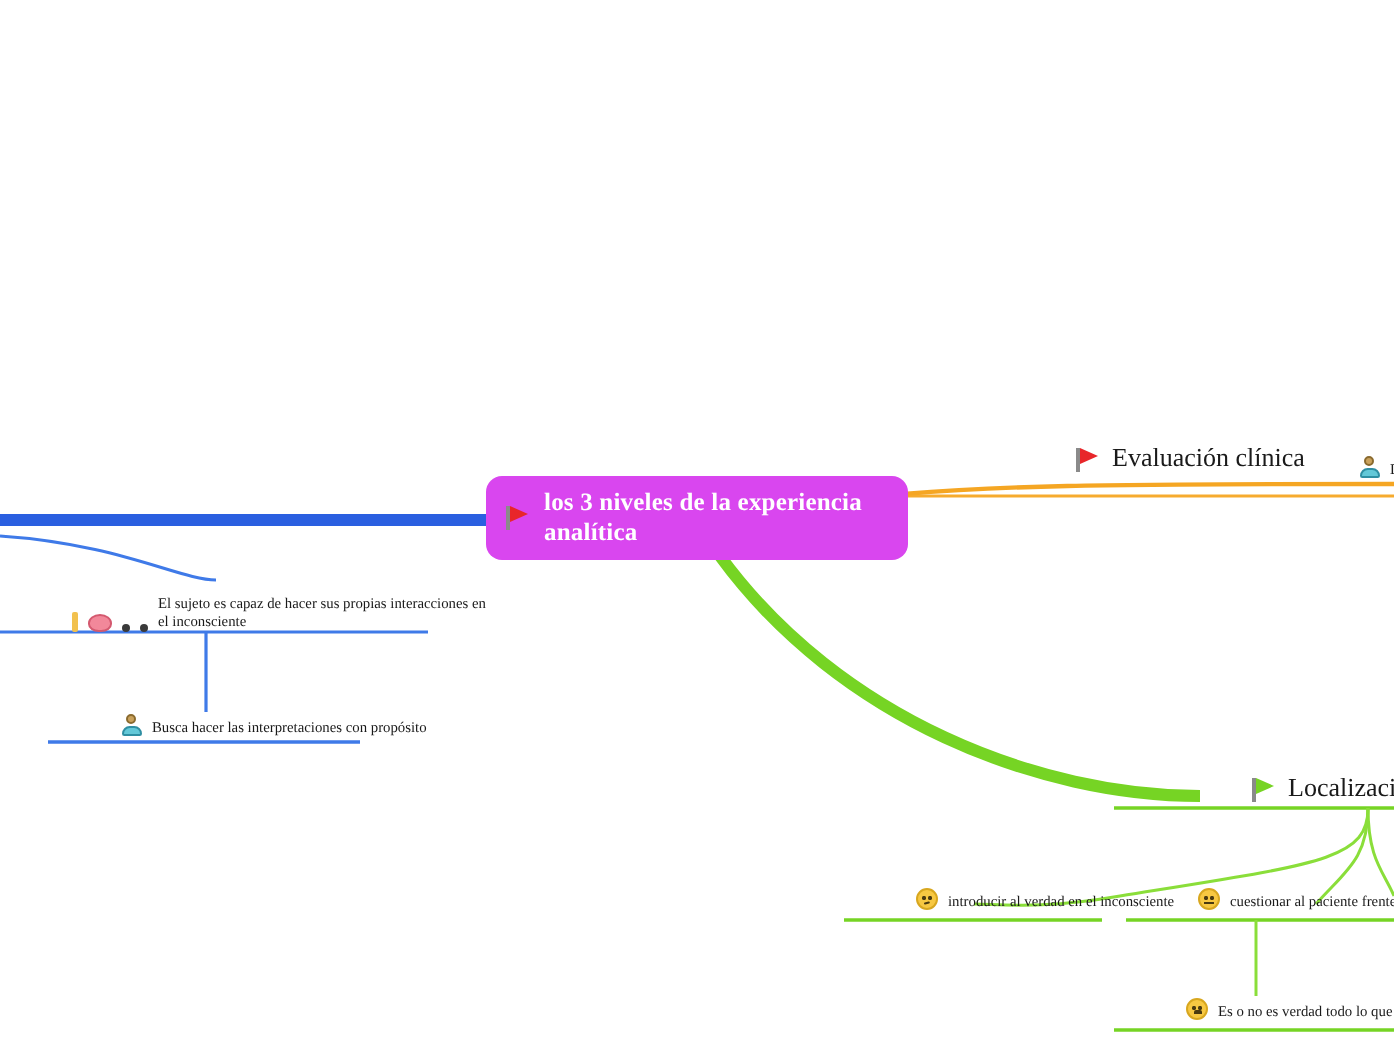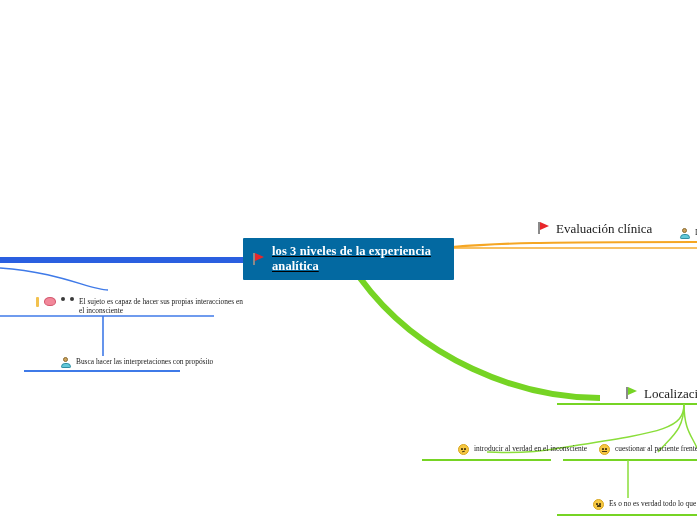--- a/index.html
+++ b/index.html
@@ -25,28 +25,27 @@
     height: 520px;
   }
 
   
   .root-node {
     position: absolute;
     left: 243px;
     top: 238px;
     width: 211px;
     height: 42px;
-    background: #0369a1;
-    border-radius: 1px;
+    background: #d946ef;
+    border-radius: 8px;
     box-sizing: border-box;
     padding: 5px 8px 5px 10px;
     display: flex;
     align-items: center;
     gap: 6px;
-    text-decoration: underline;
   }
   .root-label {
     color: #ffffff;
     font-weight: bold;
     font-size: 12.5px;
     line-height: 1.22;
     letter-spacing: .1px;
   }
 
   
@@ -77,21 +76,21 @@
     border-bottom: 4px solid transparent;
     border-left: 9px solid #e8262a;
   }
   .flag.red::after { border-left-color: #e8262a; }
   .flag.green::after { border-left-color: #76d424; }
 
   
   .topic {
     position: absolute;
     display: flex;
-    align-items: flex-start;
+    align-items: flex-end;
     gap: 5px;
     white-space: nowrap;
     padding-left: 34px;
   }
   .topic .t-text {
     color: #1a1a1a;
   }
   .topic.big .t-text {
     font-size: 13px;
   }

